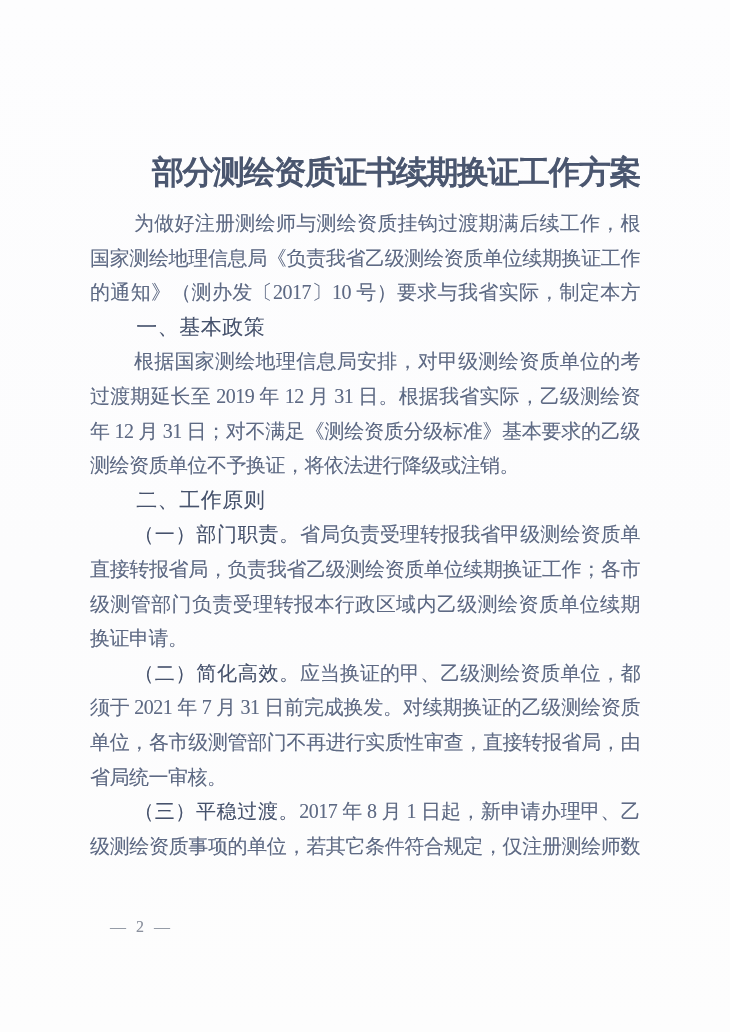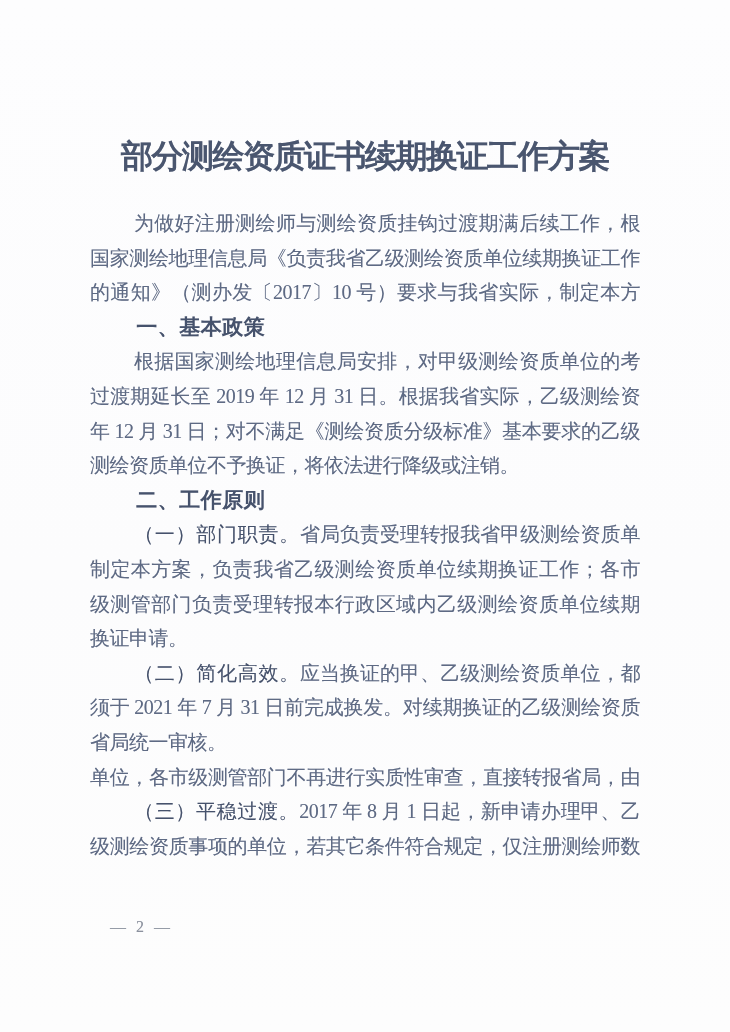--- a/index.html
+++ b/index.html
@@ -11,25 +11,25 @@
     position: relative;
     width: 730px;
     height: 1032px;
     background: linear-gradient(180deg, #fdfdfe 0%, #fcfcfd 55%, #fdfdfd 100%);
     overflow: hidden;
     font-family: "Liberation Serif", serif;
   }
   .doc-title {
     position: absolute;
     left: 90px;
-    top: 132px;
+    top: 148px;
     width: 550px;
     height: 48px;
     line-height: 48px;
-    text-align: center;
+    text-align: right;
     font-family: "Liberation Sans", sans-serif;
     font-weight: 700;
     font-size: 32px;
     letter-spacing: -1.5px;
     color: #4a566f;
     text-shadow: 0 0 0.6px rgba(74, 86, 111, 0.4);
   }
   .doc-body {
     position: absolute;
     left: 90px;
@@ -48,21 +48,21 @@
     overflow: hidden;
   }
   .line.just {
     text-align-last: justify;
   }
   .line.indent {
     text-indent: 2.2em;
   }
   .para.heading .line {
     font-family: "Liberation Sans", sans-serif;
-    font-weight: 700;
+    font-weight: 400;
     font-size: 21px;
     color: #46526c;
     letter-spacing: 0.5px;
     text-align: left;
     text-align-last: auto;
   }
   b.lead {
     font-weight: 400;
     color: #46526c;
     letter-spacing: 0.2px;
@@ -98,29 +98,29 @@
         <div class="line indent just">根据国家测绘地理信息局安排，对甲级测绘资质单位的考核</div>
         <div class="line just">过渡期延长至 2019 年 12 月 31 日。根据我省实际，乙级测绘资</div>
         <div class="line just">年 12 月 31 日；对不满足《测绘资质分级标准》基本要求的乙级</div>
         <div class="line">测绘资质单位不予换证，将依法进行降级或注销。</div>
       </div>
       <div class="para heading">
         <div class="line indent">二、工作原则</div>
       </div>
       <div class="para body">
         <div class="line indent just"><b class="lead">（一）部门职责。</b>省局负责受理转报我省甲级测绘资质单位</div>
-        <div class="line just">制定本方案，负责我省乙级测绘资质单位续期换证工作；各市</div>
+        <div class="line just">直接转报省局，负责我省乙级测绘资质单位续期换证工作；各市</div>
         <div class="line just">级测管部门负责受理转报本行政区域内乙级测绘资质单位续期</div>
         <div class="line">换证申请。</div>
       </div>
       <div class="para body">
         <div class="line indent just"><b class="lead">（二）简化高效。</b>应当换证的甲、乙级测绘资质单位，都必</div>
         <div class="line just">须于 2021 年 7 月 31 日前完成换发。对续期换证的乙级测绘资质</div>
+        <div class="line just">单位，各市级测管部门不再进行实质性审查，直接转报省局，由</div>
         <div class="line">省局统一审核。</div>
-        <div class="line just">单位，各市级测管部门不再进行实质性审查，直接转报省局，由</div>
       </div>
       <div class="para body">
         <div class="line indent just"><b class="lead">（三）平稳过渡。</b>2017 年 8 月 1 日起，新申请办理甲、乙</div>
         <div class="line just">级测绘资质事项的单位，若其它条件符合规定，仅注册测绘师数</div>
       </div>
     </div>
 
   <div class="page-number">— 2 —</div>
 </div>
 

